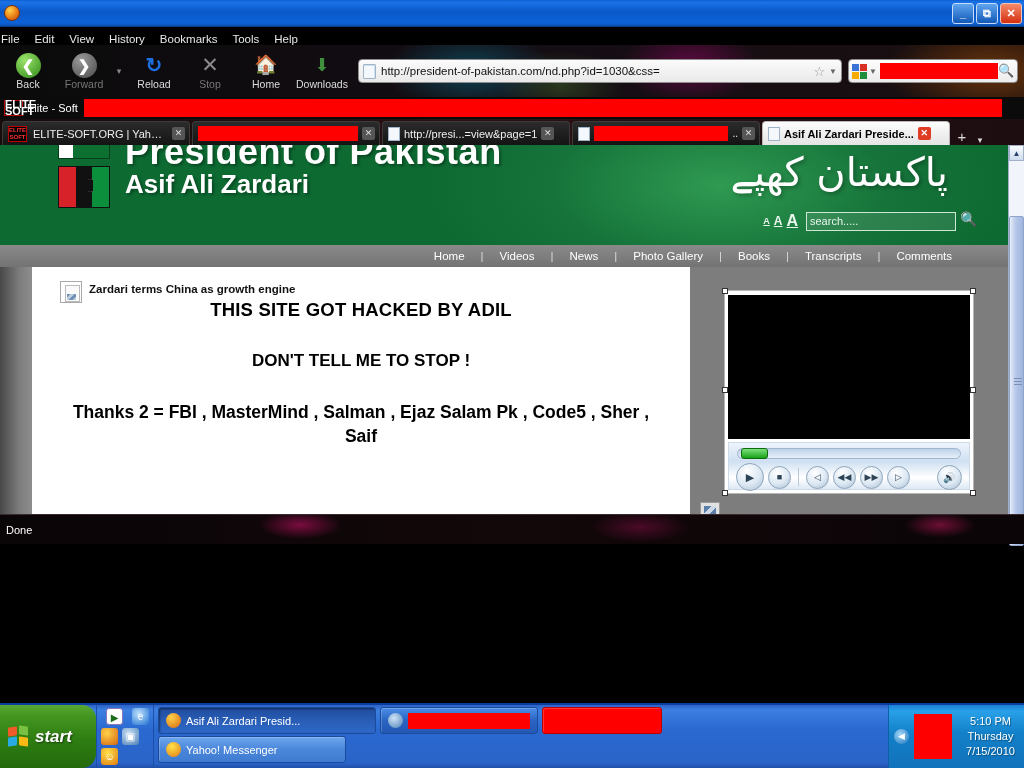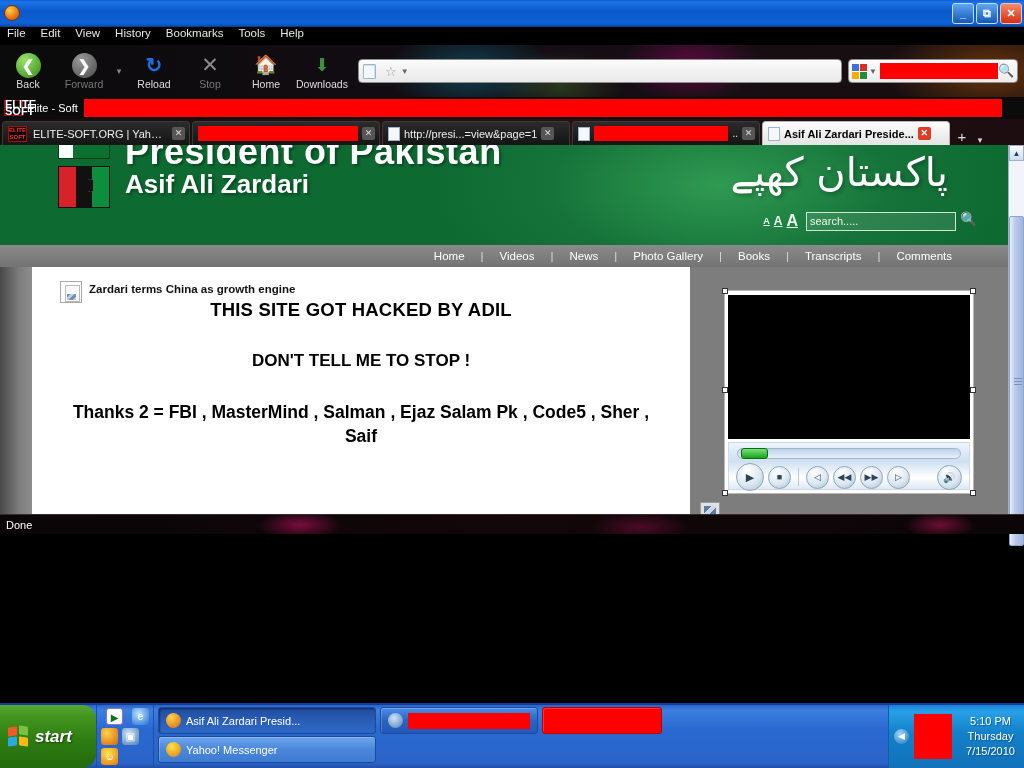--- a/index.html
+++ b/index.html
@@ -29,22 +29,22 @@
     text-shadow:1px 1px 1px rgba(0,0,0,.55); white-space:nowrap; overflow:hidden;}
   .tb-btns{ margin-left:auto; display:flex; gap:2px; }
   .tb-btn{ width:22px;height:21px;border:1px solid #c6ddf5; border-radius:3px;
      display:flex;align-items:center;justify-content:center;
      color:#fff; font-size:11px; font-weight:bold; line-height:1;}
   .tb-min{background:linear-gradient(to bottom,#5fa5ef,#1259b8);}
   .tb-max{background:linear-gradient(to bottom,#5fa5ef,#1259b8);}
   .tb-close{background:linear-gradient(to bottom,#f58a6a,#d42f10); border-color:#f0c4b7;}
 
   
-  .menubar{ height:18px; background:#000; display:flex; align-items:flex-start;
-    padding-left:7px; gap:15px; }
+  .menubar{ height:18px; background:#000; display:flex; align-items:flex-end;
+    padding-left:1px; gap:15px; }
   .menubar span{ color:#e8e8e8; font-size:11.5px; }
 
   
   .navtoolbar{ height:52px; position:relative;
     background:#120b12;
     background-image:
       radial-gradient(ellipse 120px 60px at 470px 26px, rgba(0,190,230,.30), transparent 70%),
       radial-gradient(ellipse 100px 55px at 690px 20px, rgba(255,0,170,.30), transparent 70%),
       radial-gradient(ellipse 150px 70px at 990px 26px, rgba(255,120,0,.35), transparent 70%),
       radial-gradient(ellipse 90px 50px at 560px 40px, rgba(140,255,80,.18), transparent 70%),
@@ -244,21 +244,21 @@
      border:1px solid #9fb0c8; color:#22406b; font-size:8px; text-align:center;
      line-height:15px; flex:0 0 auto;}
   .vs-track{ flex:1 1 auto; position:relative; background:#f1f5fb;}
   .vs-thumb{ position:absolute; left:0; right:0; top:55px; height:330px;
      background:linear-gradient(to right,#e8eefa,#b9caea 40%,#9fb5de);
      border:1px solid #8fa4c9; border-radius:2px;}
   .vs-grip{ position:absolute; left:4px; top:50%; width:8px; height:7px;
      margin-top:-3px; background:repeating-linear-gradient(to bottom,#7b90b8 0 1px,transparent 1px 3px);}
 
   
-  .statusbar{ height:20px; position:relative; color:#fff; font-size:11px;
+  .statusbar{ height:30px; position:relative; color:#fff; font-size:11px;
      display:flex; align-items:center; padding-left:6px;
      background:#0c0608;
      background-image:
        radial-gradient(ellipse 60px 20px at 300px 10px, rgba(255,20,130,.45), transparent 70%),
        radial-gradient(ellipse 50px 18px at 940px 10px, rgba(255,30,120,.40), transparent 70%),
        radial-gradient(ellipse 70px 22px at 640px 12px, rgba(210,20,110,.30), transparent 70%),
        linear-gradient(to right,#0a0507,#120709 50%,#0b0507);
      border-top:1px solid #3a2a30;}
 
   
@@ -364,20 +364,21 @@
         <span class="ic" style="color:#f0b429;font-size:19px;">🏠</span>
         <span>Home</span>
       </div>
       <div class="navbtn">
         <span class="ic" style="color:#3f8f3f;font-size:18px;">⬇</span>
         <span>Downloads</span>
       </div>
 
       <div class="urlbar">
         <span class="pgicon"></span>
+        <span class="utext">http://president-of-pakistan.com/nd.php?id=1030&amp;css=</span>
         <span class="star">☆</span>
         <span class="dd">▼</span>
       </div>
 
       <div class="searchbar">
         <span class="gicon">
             <i></i>
             <i></i>
             <i></i>
             <i></i>
@@ -587,21 +588,21 @@
           <span class="ti ff"></span>
           <span class="tl">Asif Ali Zardari Presid...</span>
         </div>
         <div class="tbtn" style="width:158px">
           <span class="ti msg"></span>
           <span class="tred redaction"></span>
         </div>
         <div class="tbtn" style="width:120px;background:#fe0000;border-color:#b00;"></div>
       </div>
       <div class="tbrow">
-        <div class="tbtn light" style="width:218px">
+        <div class="tbtn light" style="width:188px">
           <span class="ti ym"></span>
           <span class="tl">Yahoo! Messenger</span>
         </div>
       </div>
     </div>
 
     <div class="tray">
       <span class="tray-arrow">◀</span>
       <span class="tray-red redaction"></span>
       <span class="clock">

